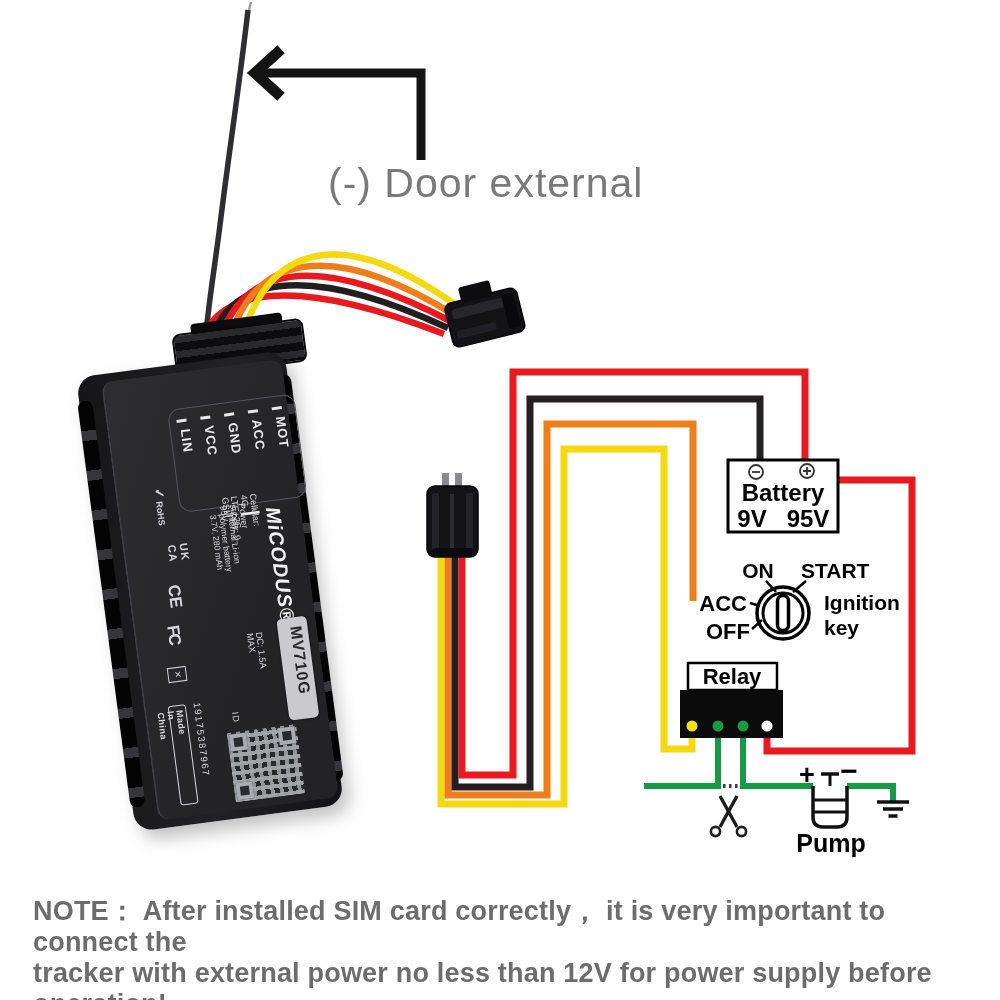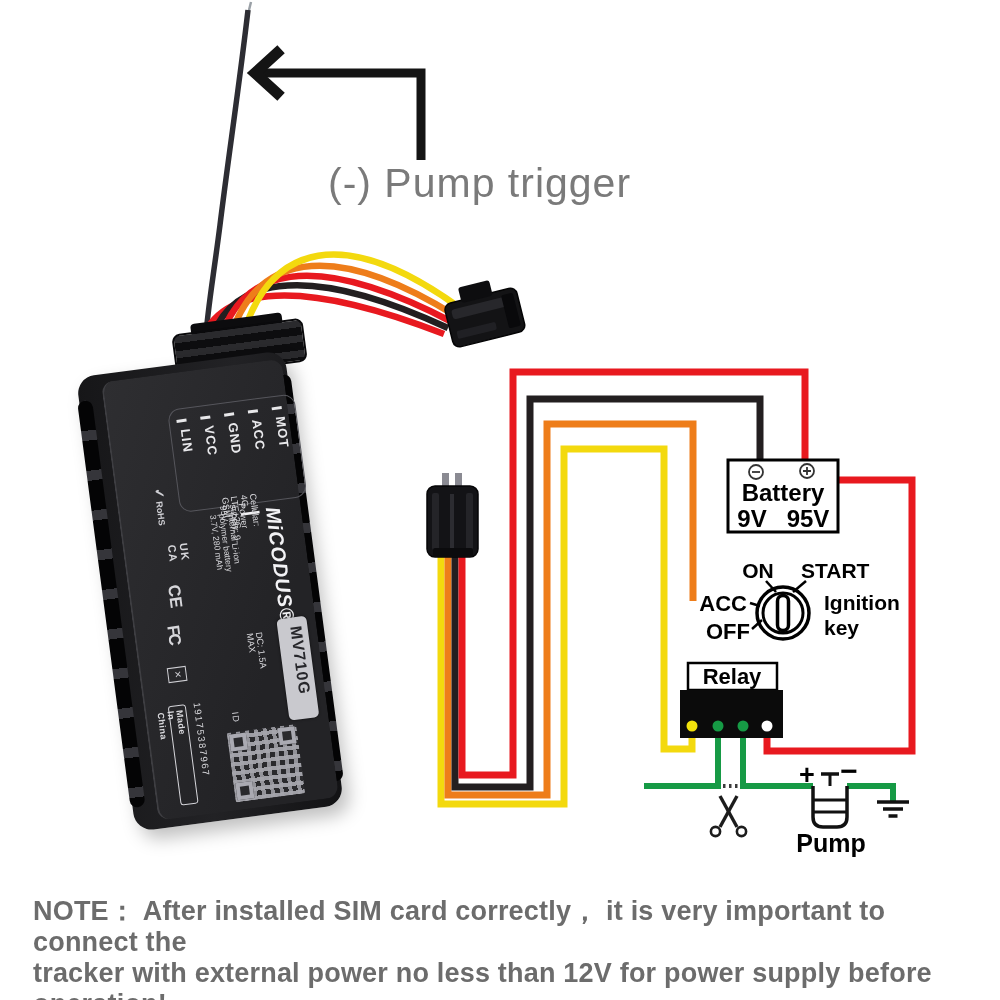--- a/index.html
+++ b/index.html
@@ -244,20 +244,20 @@
       </div>
 
       <div class="qr">
         <div class="finder tl"></div>
         <div class="finder tr"></div>
         <div class="finder bl"></div>
       </div>
     </div>
   </div>
 
-  <div class="door-label">(-) Pump trigger</div>
+  <div class="door-label">(-) Door external</div>
 
   <div class="note">
     <span>NOTE：  After installed SIM card correctly，  it is very important to connect the</span><br>
     <span>tracker with external power no less than 12V for power supply before operation!</span>
   </div>
 
 </div>
 
 </body></html>

